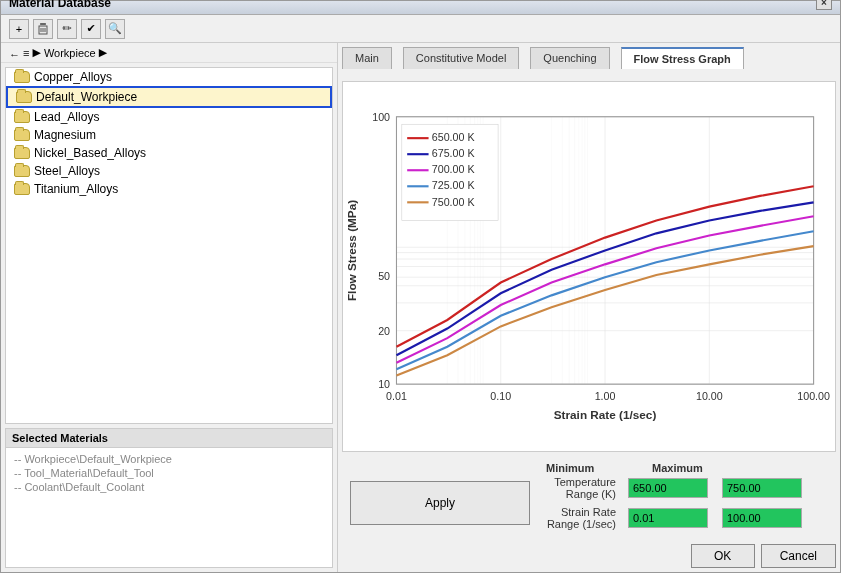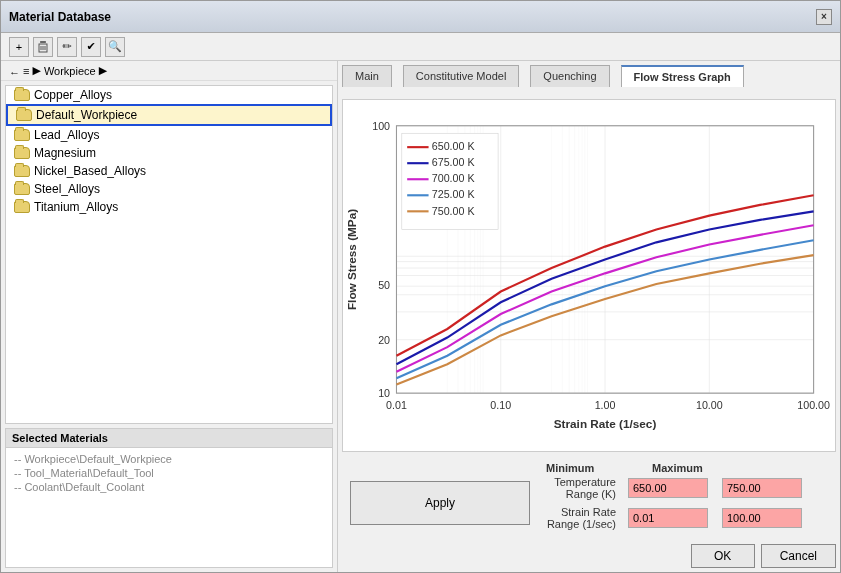--- a/index.html
+++ b/index.html
@@ -22,24 +22,24 @@
       box-shadow: 2px 2px 8px rgba(0,0,0,0.4);
       display: flex;
       flex-direction: column;
     }
     .title-bar {
       background: linear-gradient(to bottom, #dde3ec, #c8d0dc);
       padding: 4px 8px;
       font-size: 12px;
       font-weight: bold;
       display: flex;
-      align-items: center;
+      align-items: flex-end;
       justify-content: space-between;
       border-bottom: 1px solid #aaa;
-      height: 32px;
+      height: 14px;
     }
     .title-bar-left {
       display: flex;
       align-items: center;
       gap: 6px;
     }
     .close-btn {
       width: 16px;
       height: 16px;
       background: #e0e0e0;
@@ -214,21 +214,21 @@
     .ctrl-label {
       font-size: 11px;
       color: #333;
       text-align: right;
       padding-right: 8px;
     }
     .ctrl-input {
       width: 80px;
       height: 20px;
       border: 1px solid #aaa;
-      background: #fca5a5;
+      background: #22c55e;
       font-size: 11px;
       padding: 1px 4px;
     }
     .apply-btn {
       background: #e8e8e8;
       border: 1px solid #888;
       padding: 3px 14px;
       cursor: pointer;
       font-size: 12px;
       grid-row: 1 / 3;

